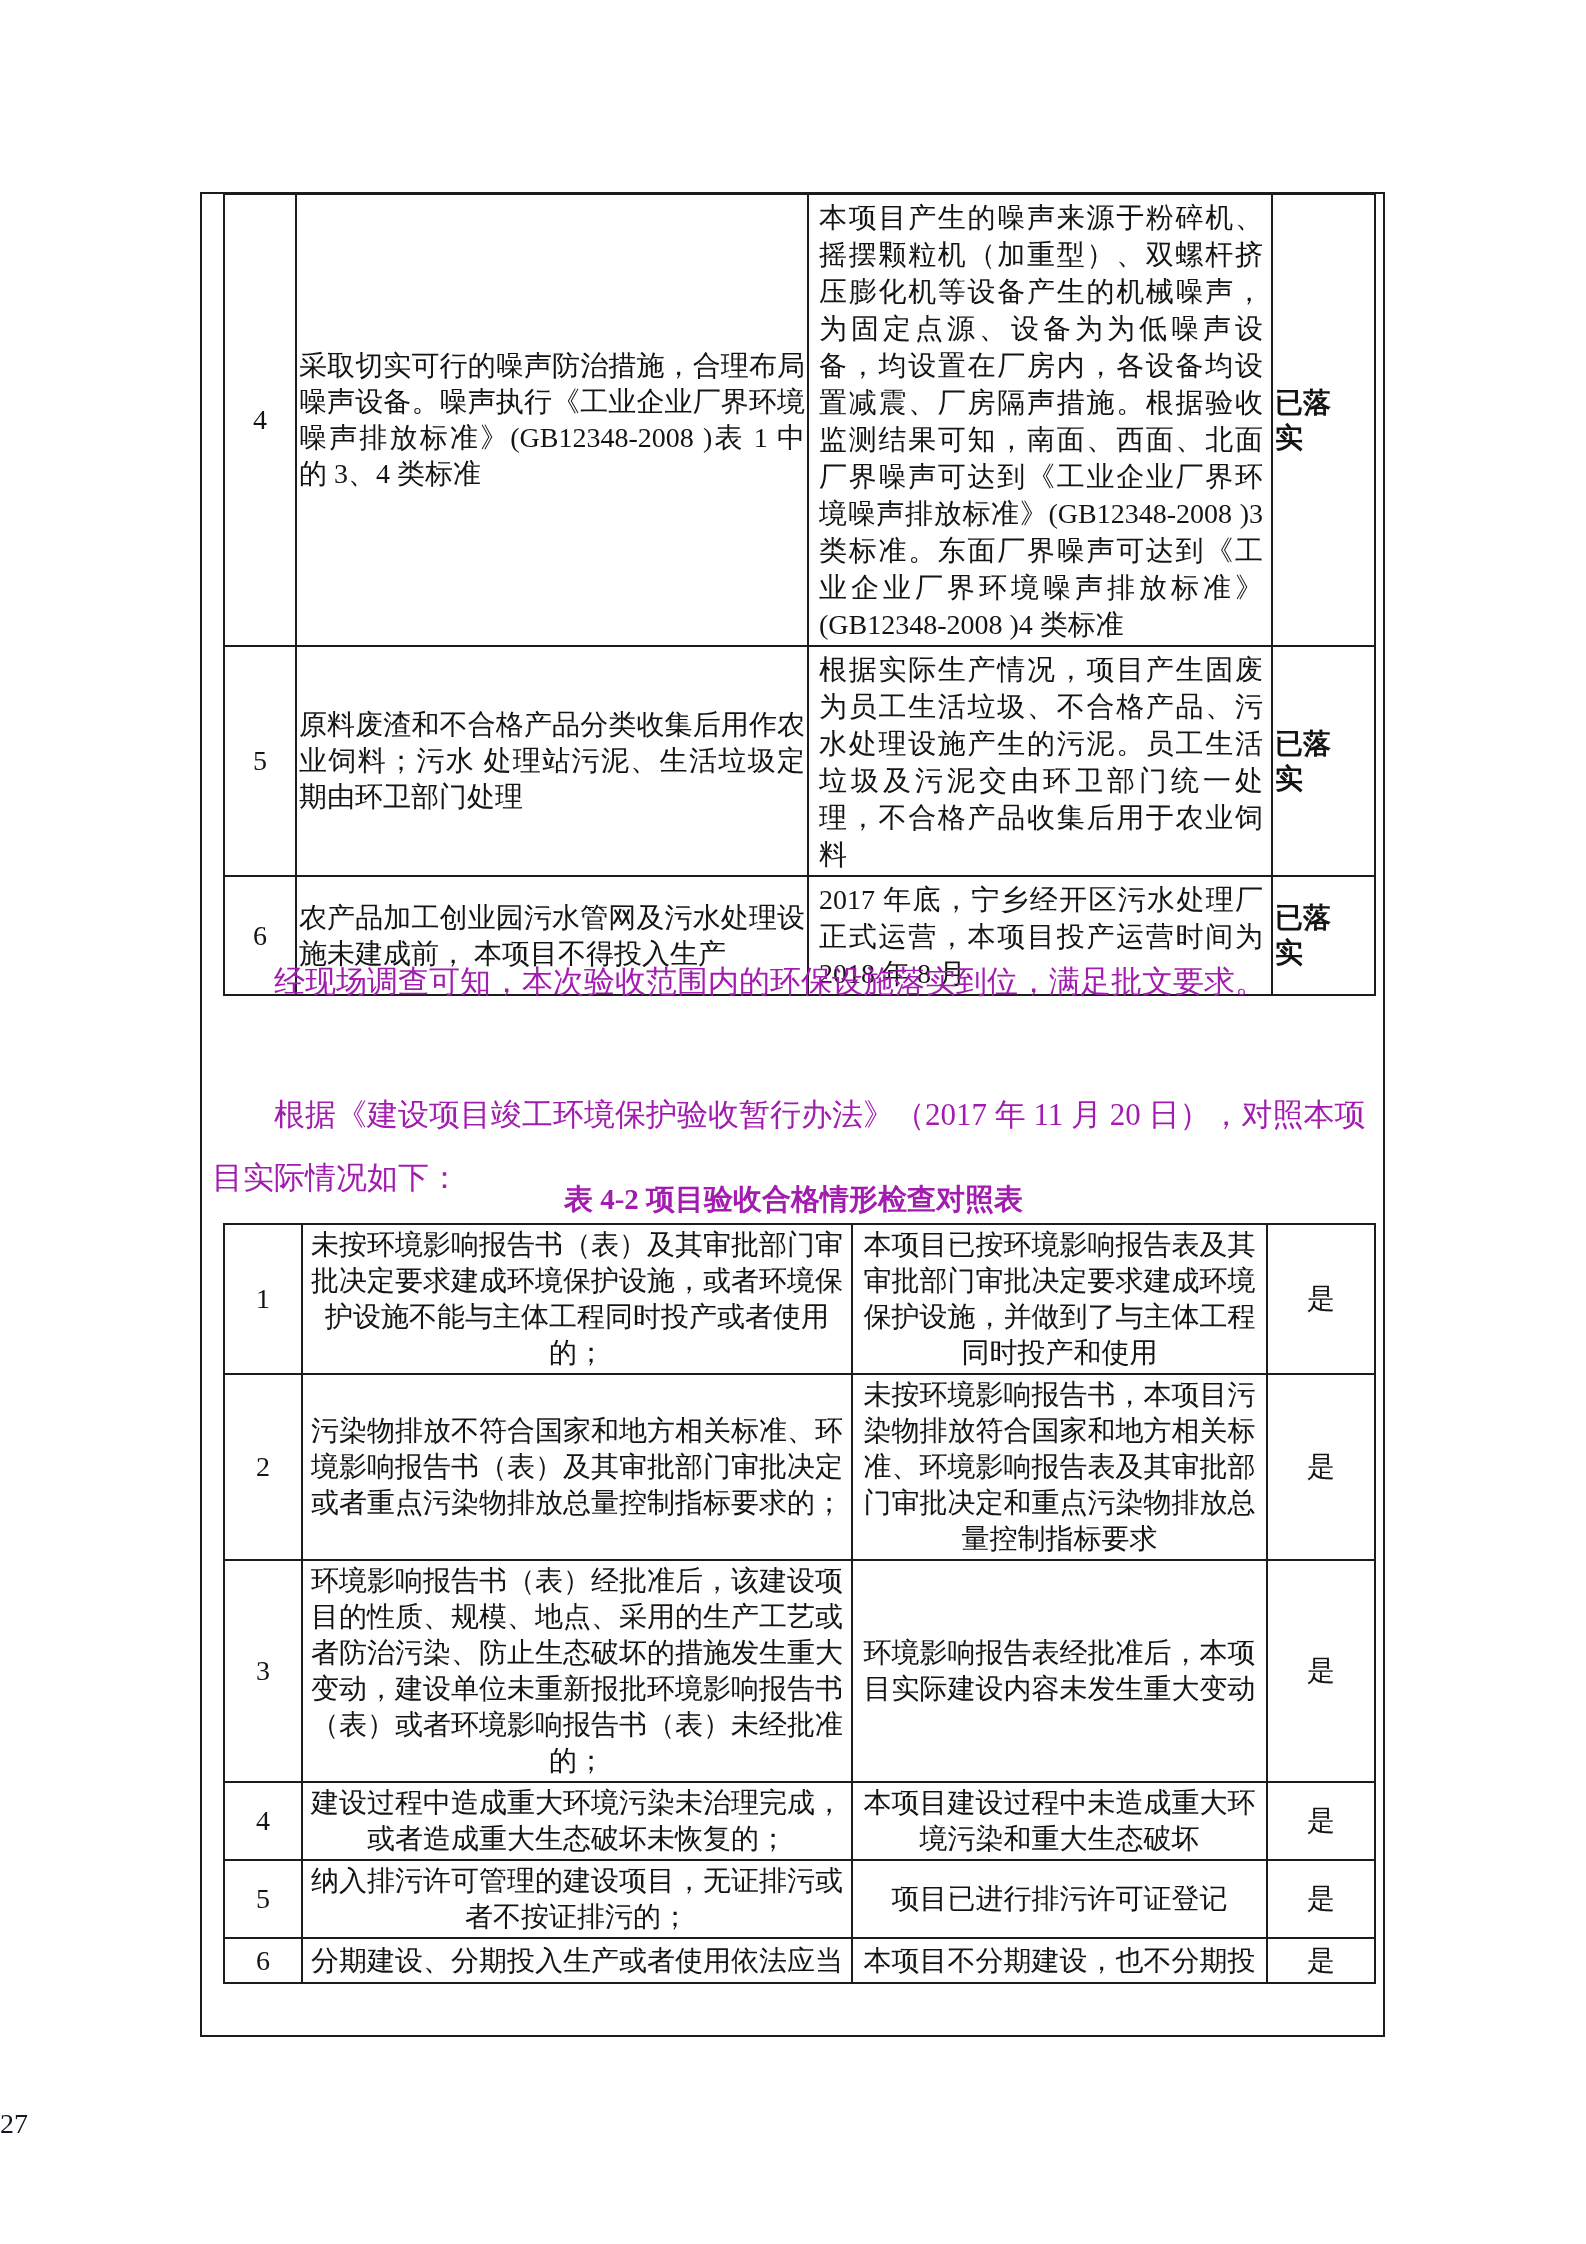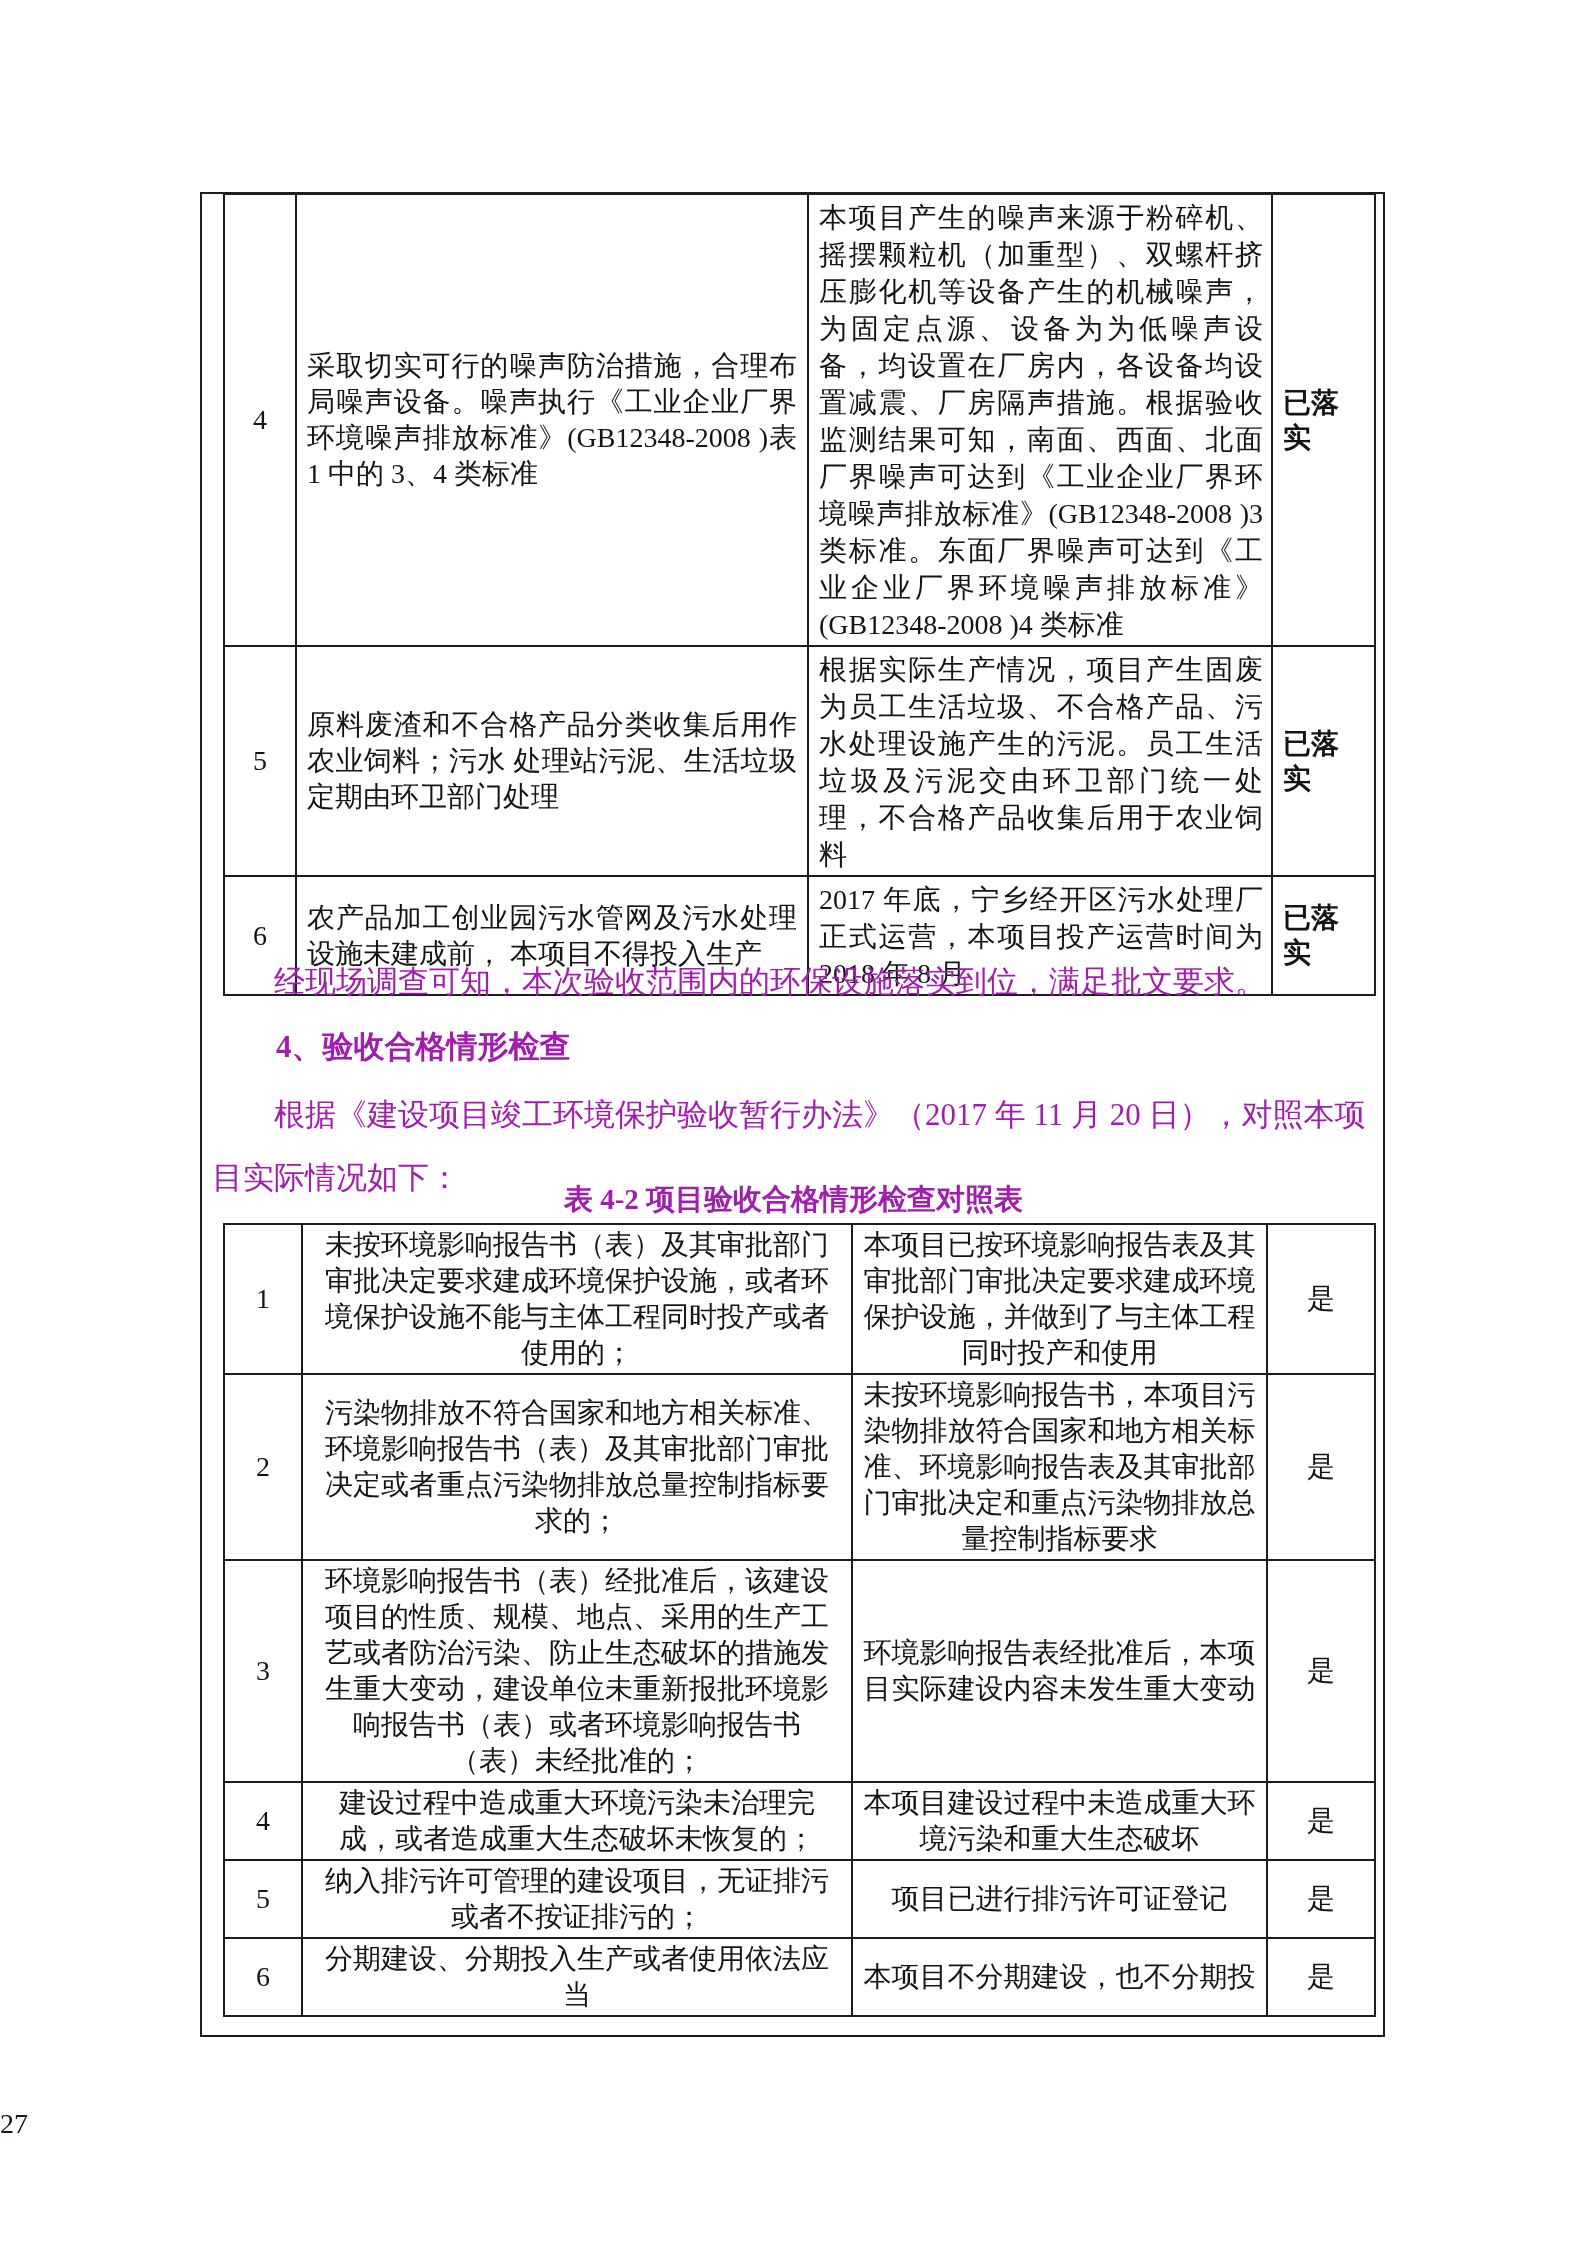--- a/index.html
+++ b/index.html
@@ -17,21 +17,21 @@
     border:2px solid #1c1c1c;box-sizing:border-box;
   }
   
   table.doc{
     position:absolute;left:223px;width:1151px;
     border-collapse:collapse;table-layout:fixed;
     font-size:28px;line-height:36px;
   }
   table.doc td{
     border:2px solid #1c1c1c;
-    padding:2px 10px;
+    padding:2px 2px;
     vertical-align:middle;
     box-sizing:border-box;
     overflow:hidden;
   }
   #table1{top:192px;}
   #table2{top:1223px;}
   #table1{border-top:3px solid #1c1c1c;}
   #table2 tr.hdr td{border-bottom:3px solid #1c1c1c;}
   td.num{text-align:center;padding:2px 2px;}
   td.just{text-align:justify;}
@@ -87,21 +87,20 @@
       <td class="num"><span>6</span></td>
       <td class="just"><span>农产品加工创业园污水管网及污水处理设施未建成前， 本项目不得投入生产</span></td>
       <td class="just detail topal"><span>2017 年底，宁乡经开区污水处理厂正式运营，本项目投产运营时间为 2018 年 8 月</span></td>
       <td class="statuscell"><span class="w22">已落实</span></td>
     </tr>
   </tbody>
     </table>
 
   <p class="para" id="para1">经现场调查可知，本次验收范围内的环保设施落实到位，满足批文要求。</p>
 
-  <h3 class="para" id="heading">4、验收合格情形检查</h3>
 
   <p class="para" id="para2">根据《建设项目竣工环境保护验收暂行办法》（2017 年 11 月 20 日），对照本项目实际情况如下：</p>
 
   <div class="para" id="caption">表 4-2 项目验收合格情形检查对照表</div>
 
   <table class="doc" id="table2">
     <colgroup>
       <col style="width:78px">
         <col style="width:550px">
         <col style="width:415px">

